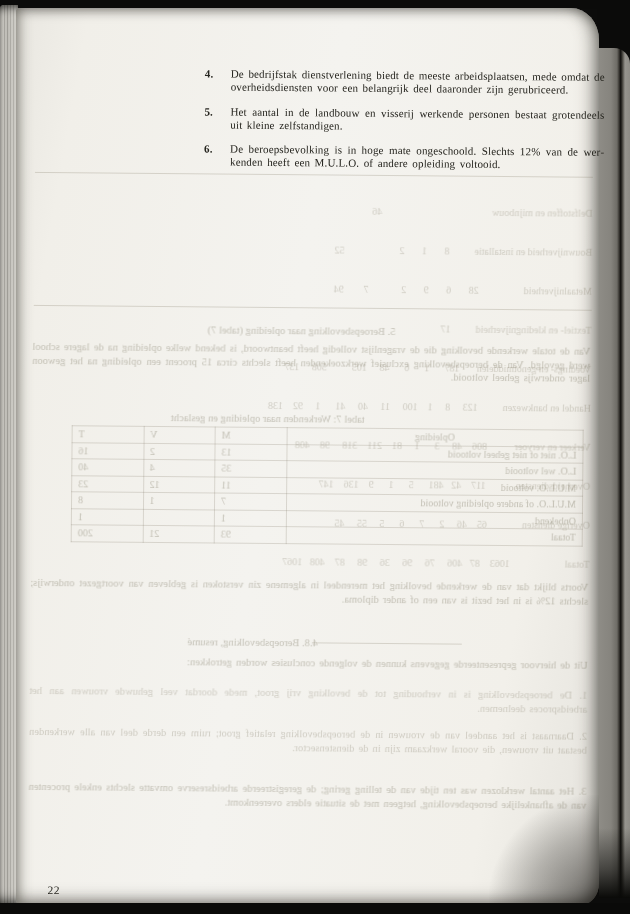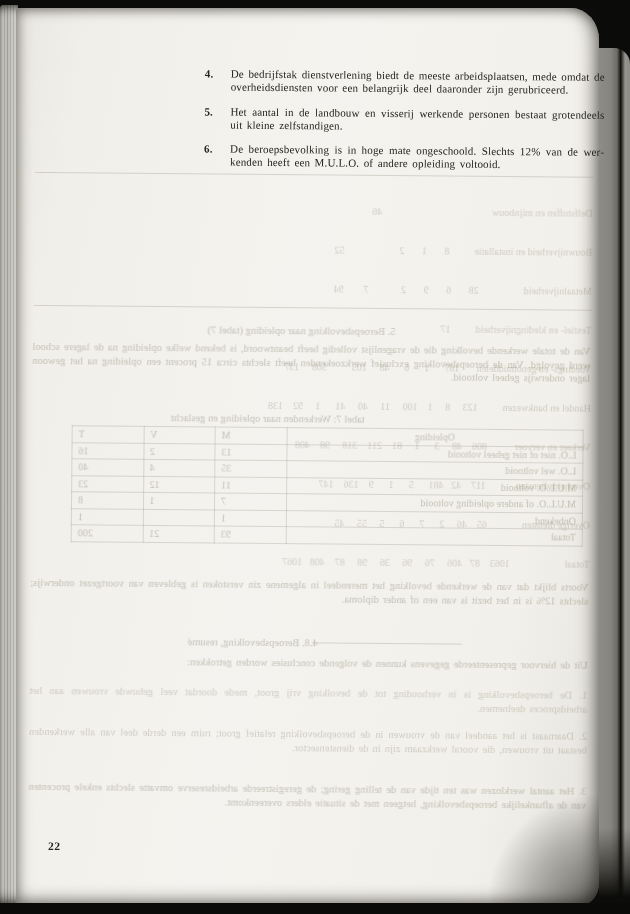--- a/index.html
+++ b/index.html
@@ -65,21 +65,21 @@
   }
 
   
   .item{position:absolute;left:189px;width:400px;display:flex;}
   .item .num{width:26px;flex:0 0 26px;font-size:11px;line-height:13px;
     font-weight:bold;letter-spacing:.2px;}
   .item .txt{width:374px;font-size:11px;line-height:13px;text-align:justify;
     letter-spacing:.15px;word-spacing:1.6px;}
   .it4{top:58px;} .it5{top:96px;} .it6{top:133px;}
 
-  .page-number{position:absolute;left:39px;top:832px;font-size:11.5px;font-weight:bold;letter-spacing:.5px;text-align:right;}
+  .page-number{position:absolute;left:39px;top:876px;font-size:11.5px;font-weight:normal;letter-spacing:.5px;text-align:right;}
 
   
   .g{position:absolute;transform:scaleX(-1);filter:blur(.45px);
      color:rgba(104,96,74,.34);font-size:10.5px;line-height:13.5px;}
   .g2{color:rgba(104,96,74,.26);}
   .g-rule{position:absolute;height:1px;background:rgba(104,96,74,.22);filter:blur(.3px);}
   .g-just{text-align:justify;word-spacing:1.4px;}
   .g-center{text-align:center;}
   .g-pre{white-space:pre;font-size:10px;line-height:13px;}
   table.gt{border-collapse:collapse;width:100%;font-size:10px;}

